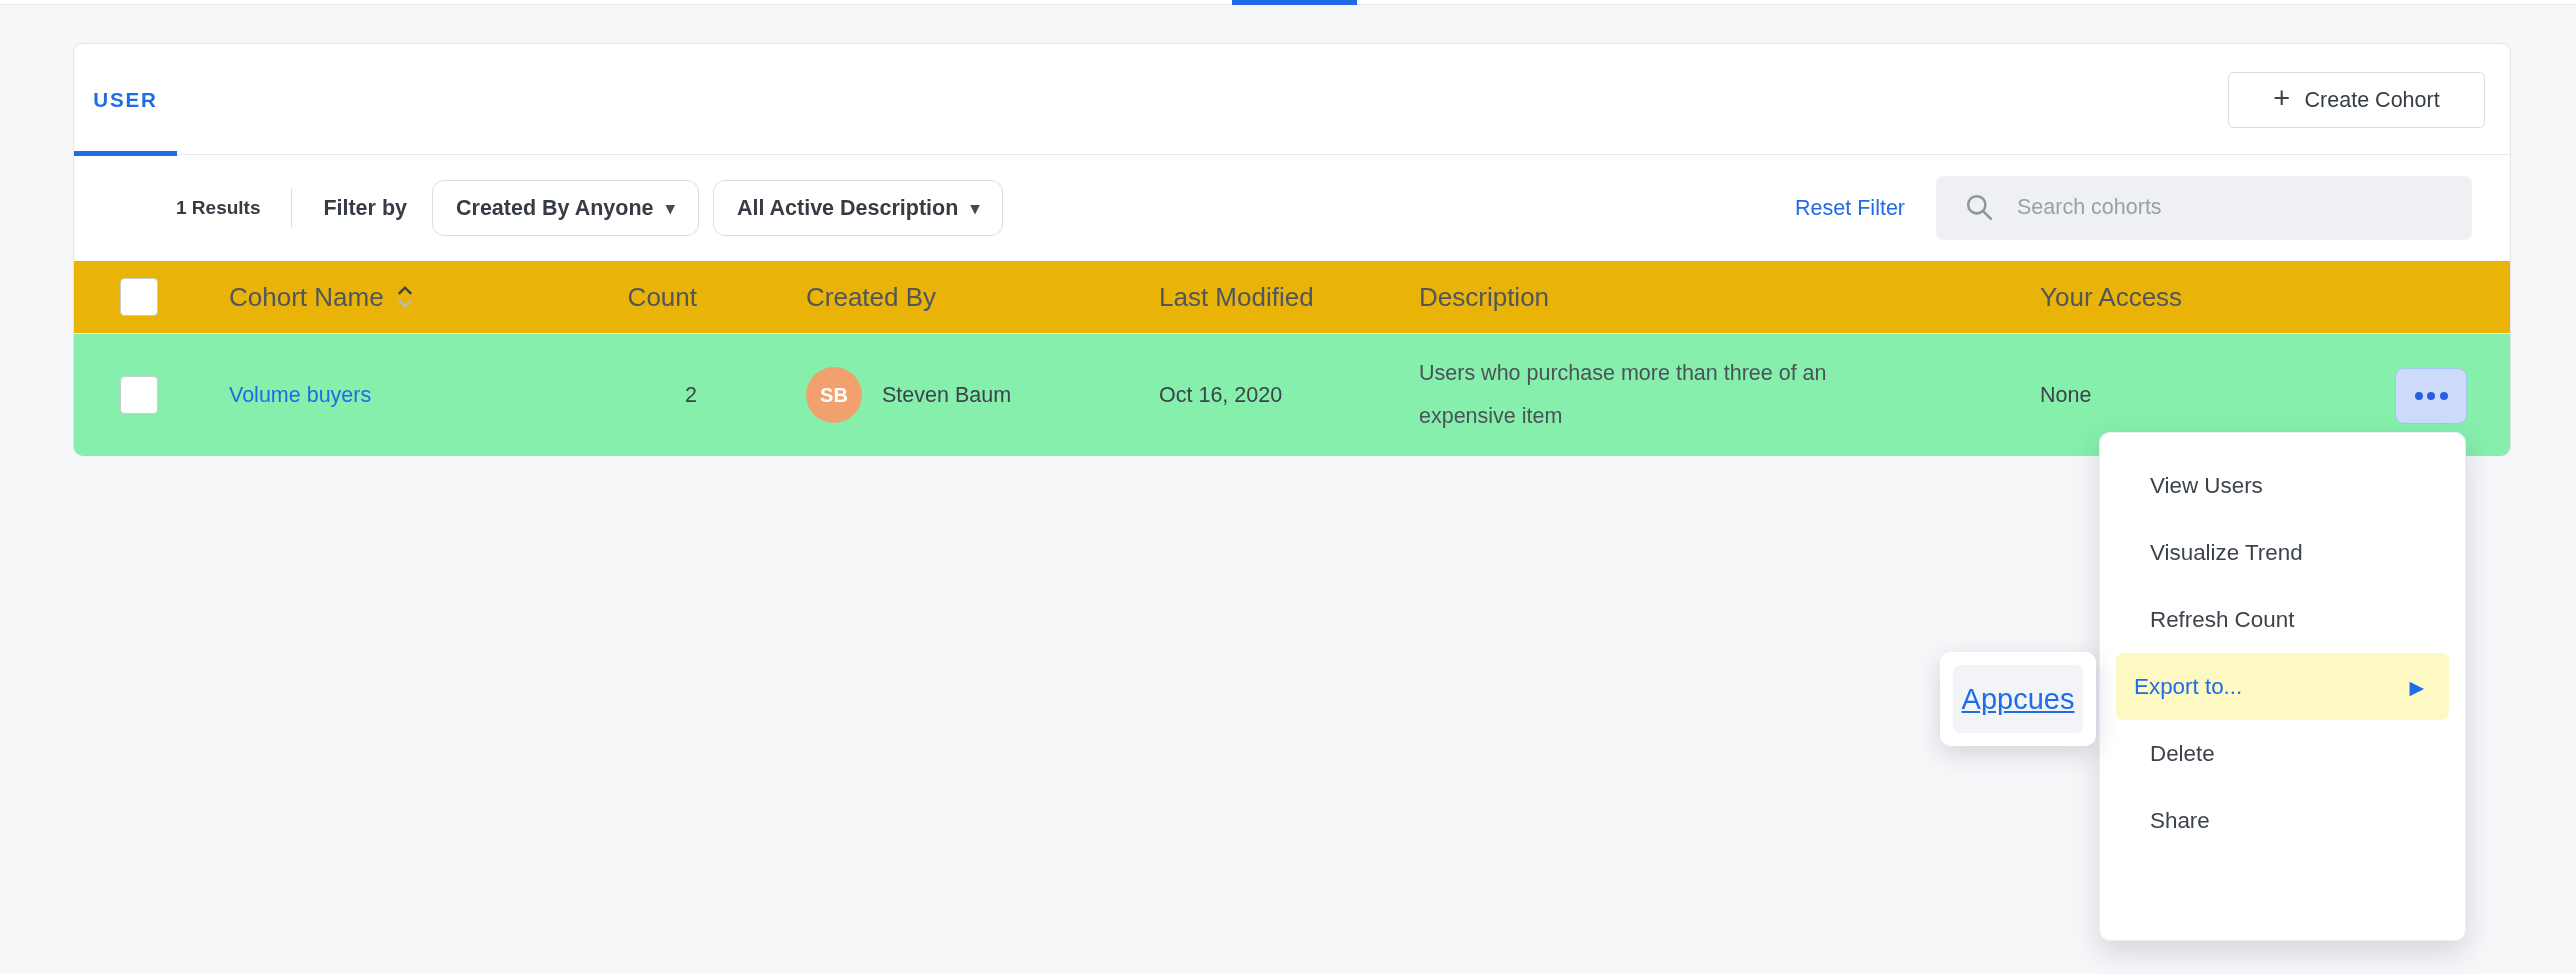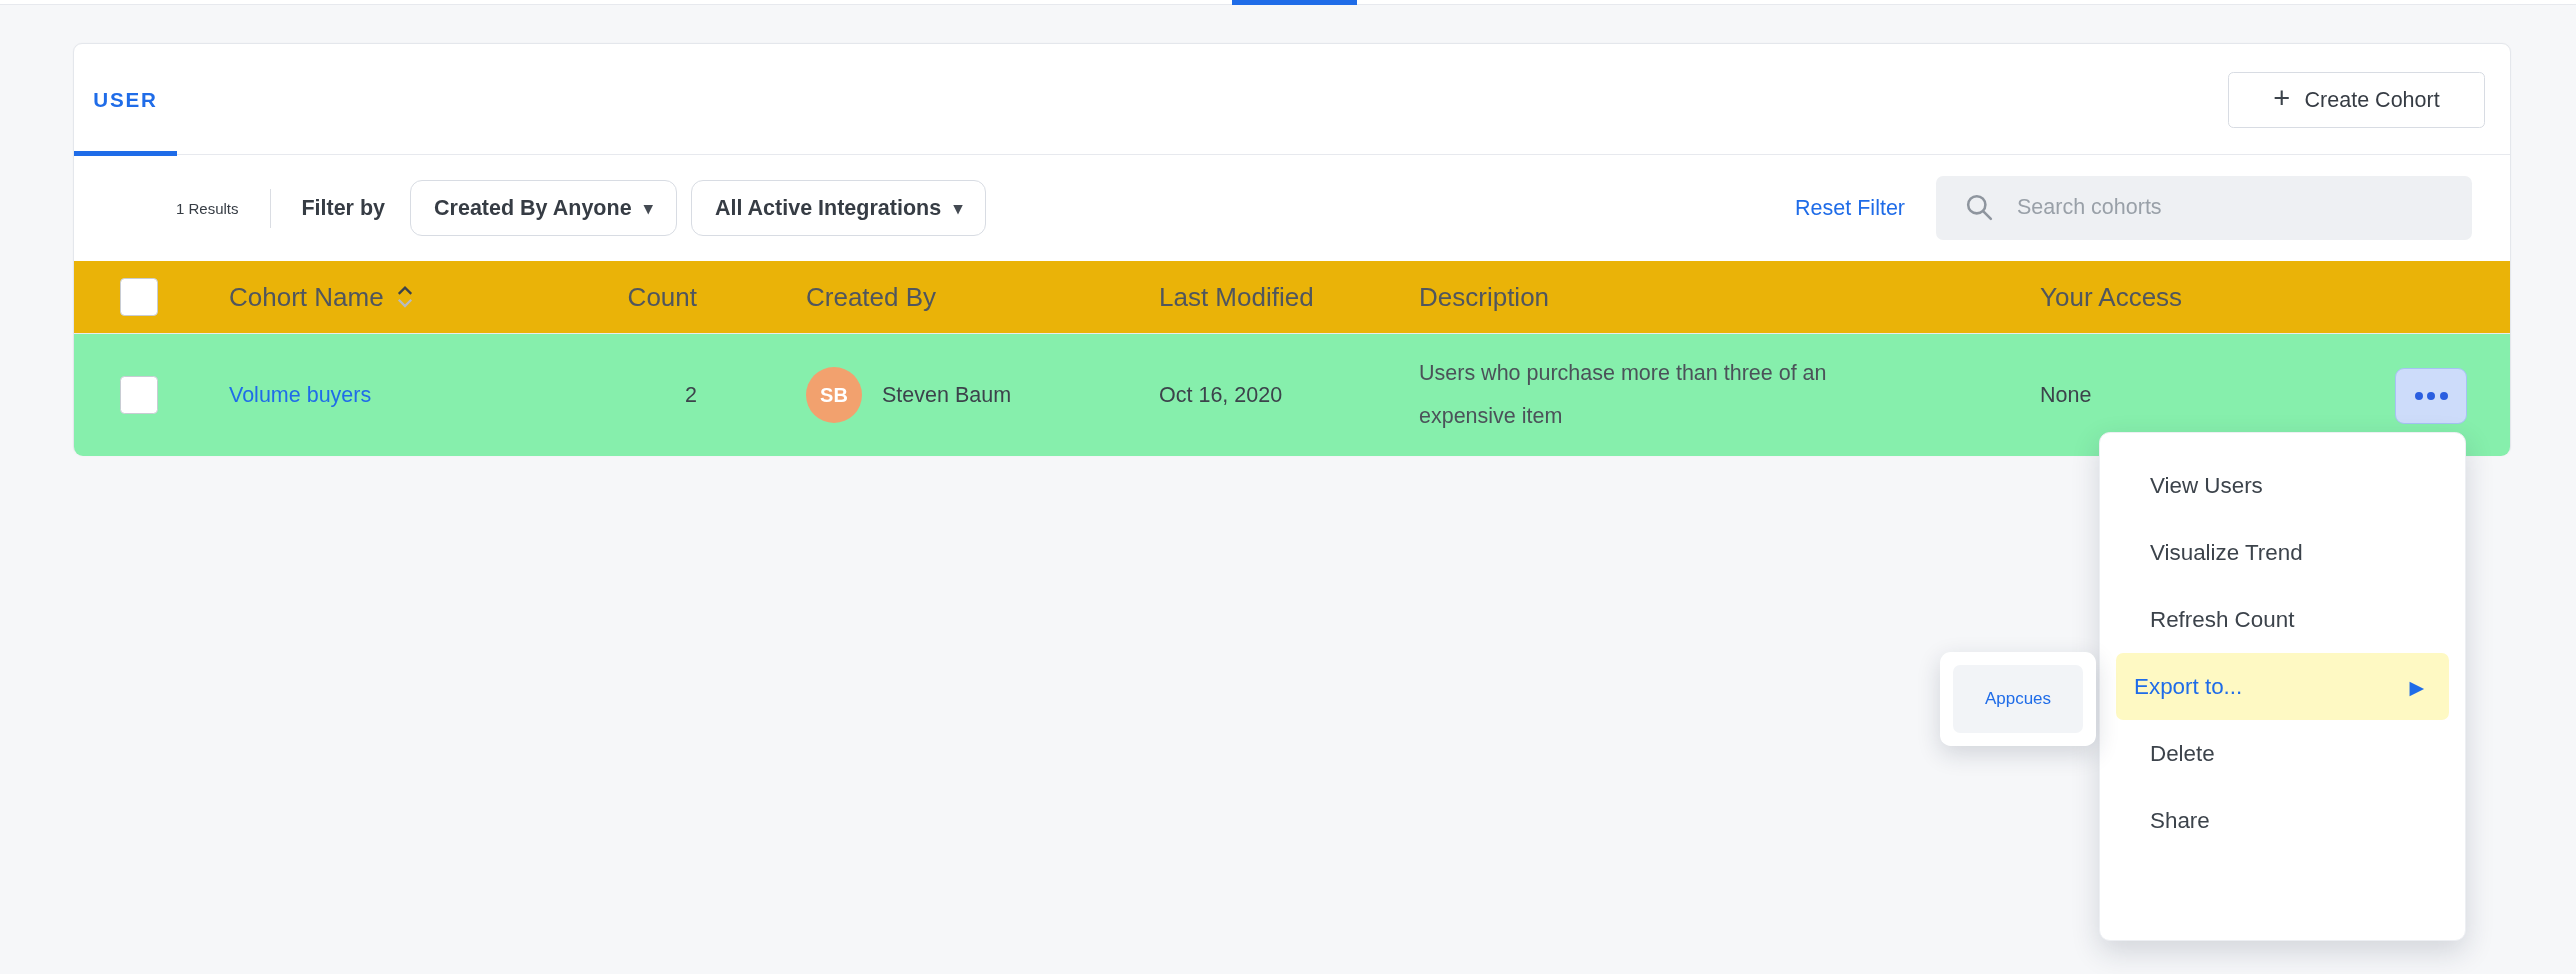--- a/index.html
+++ b/index.html
@@ -29,21 +29,21 @@
   .create-btn { position:absolute; right:25px; top:28px; height:56px; width:257px;
     background:#fff; border:0.9px solid #d8dce3; border-radius:5.4px;
     display:flex; align-items:center; justify-content:center; gap:14.3px;
     font-size:21.5px; font-weight:500; color:#363c44; cursor:pointer;
     font-family:"Liberation Sans", sans-serif; }
   .plus-glyph { font-size:29px; font-weight:400; color:#3c434b; line-height:1; margin-top:-2.7px; }
 
   
   .filter-bar { position:absolute; left:0; top:111px; width:100%; height:106px; }
   .filter-left { position:absolute; left:102px; top:0; height:106px; display:flex; align-items:center; }
-  .results { font-size:15px; font-weight:400; color:#363c44; }
+  .results { font-size:19px; font-weight:700; color:#363c44; }
   .vdivider { width:0.9px; height:39px; background:#dadde3; margin:0 31px; }
   .filter-by { font-size:21.5px; font-weight:700; color:#363c44; margin-right:25px; }
   .drop-btn { height:56px; border:0.9px solid #d8dce3; border-radius:12px; background:#fff;
     display:flex; align-items:center; padding:0 23px; gap:12.5px;
     font-size:21.5px; font-weight:600; color:#363c44; cursor:pointer;
     font-family:"Liberation Sans", sans-serif; }
   .drop-btn + .drop-btn { margin-left:14.3px; }
   .caret { font-size:17px; color:#444a52; line-height:1; }
   .reset-link { position:absolute; right:605px; top:0; height:106px; display:flex; align-items:center;
     color:#1f6ce8; font-size:21.5px; cursor:pointer; }
@@ -89,21 +89,21 @@
     background:#fef9c3; color:#1f6ce8; }
   .sub-arrow { position:absolute; right:25px; top:50%; transform:translateY(-50%);
     color:#1f6ce8; font-size:19px; line-height:1; }
 
   
   .submenu { position:absolute; left:1940px; top:652px; width:156px; height:94px;
     background:#fff; border-radius:10.7px; box-shadow:0 7.2px 23px rgba(25,35,60,.16);
     padding:13.4px; z-index:21; }
   .submenu-item { width:100%; height:100%; background:#f2f4f7; border-radius:7.2px;
     display:flex; align-items:center; justify-content:center;
-    color:#1f6ce8; font-size:17px; cursor:pointer; }
+    color:#1f6ce8; font-size:29px; cursor:pointer;text-decoration:underline; }
 </style>
 </head>
 <body>
 
 <div class="top-strip">
   <div class="top-indicator"></div>
 </div>
 
 <div class="card">
 
@@ -121,21 +121,21 @@
   <div class="filter-bar">
     <div class="filter-left">
       <span class="results">1 Results</span>
       <span class="vdivider"></span>
       <span class="filter-by">Filter by</span>
       <button class="drop-btn">
         <span>Created By Anyone</span>
         <span class="caret">▾</span>
       </button>
       <button class="drop-btn">
-        <span>All Active Integrations</span>
+        <span>All Active Description</span>
         <span class="caret">▾</span>
       </button>
     </div>
     <span class="reset-link">Reset Filter</span>
     <div class="search-box">
       <svg width="29" height="29" viewBox="0 0 32 32">
         <circle cx="13" cy="13" r="9.5" fill="none" stroke="#8e959e" stroke-width="2.8"></circle>
         <line x1="20.5" y1="20.5" x2="28.5" y2="28.5" stroke="#8e959e" stroke-width="2.8" stroke-linecap="round"></line>
       </svg>
       <input class="search-input" type="text" placeholder="Search cohorts" style="">

